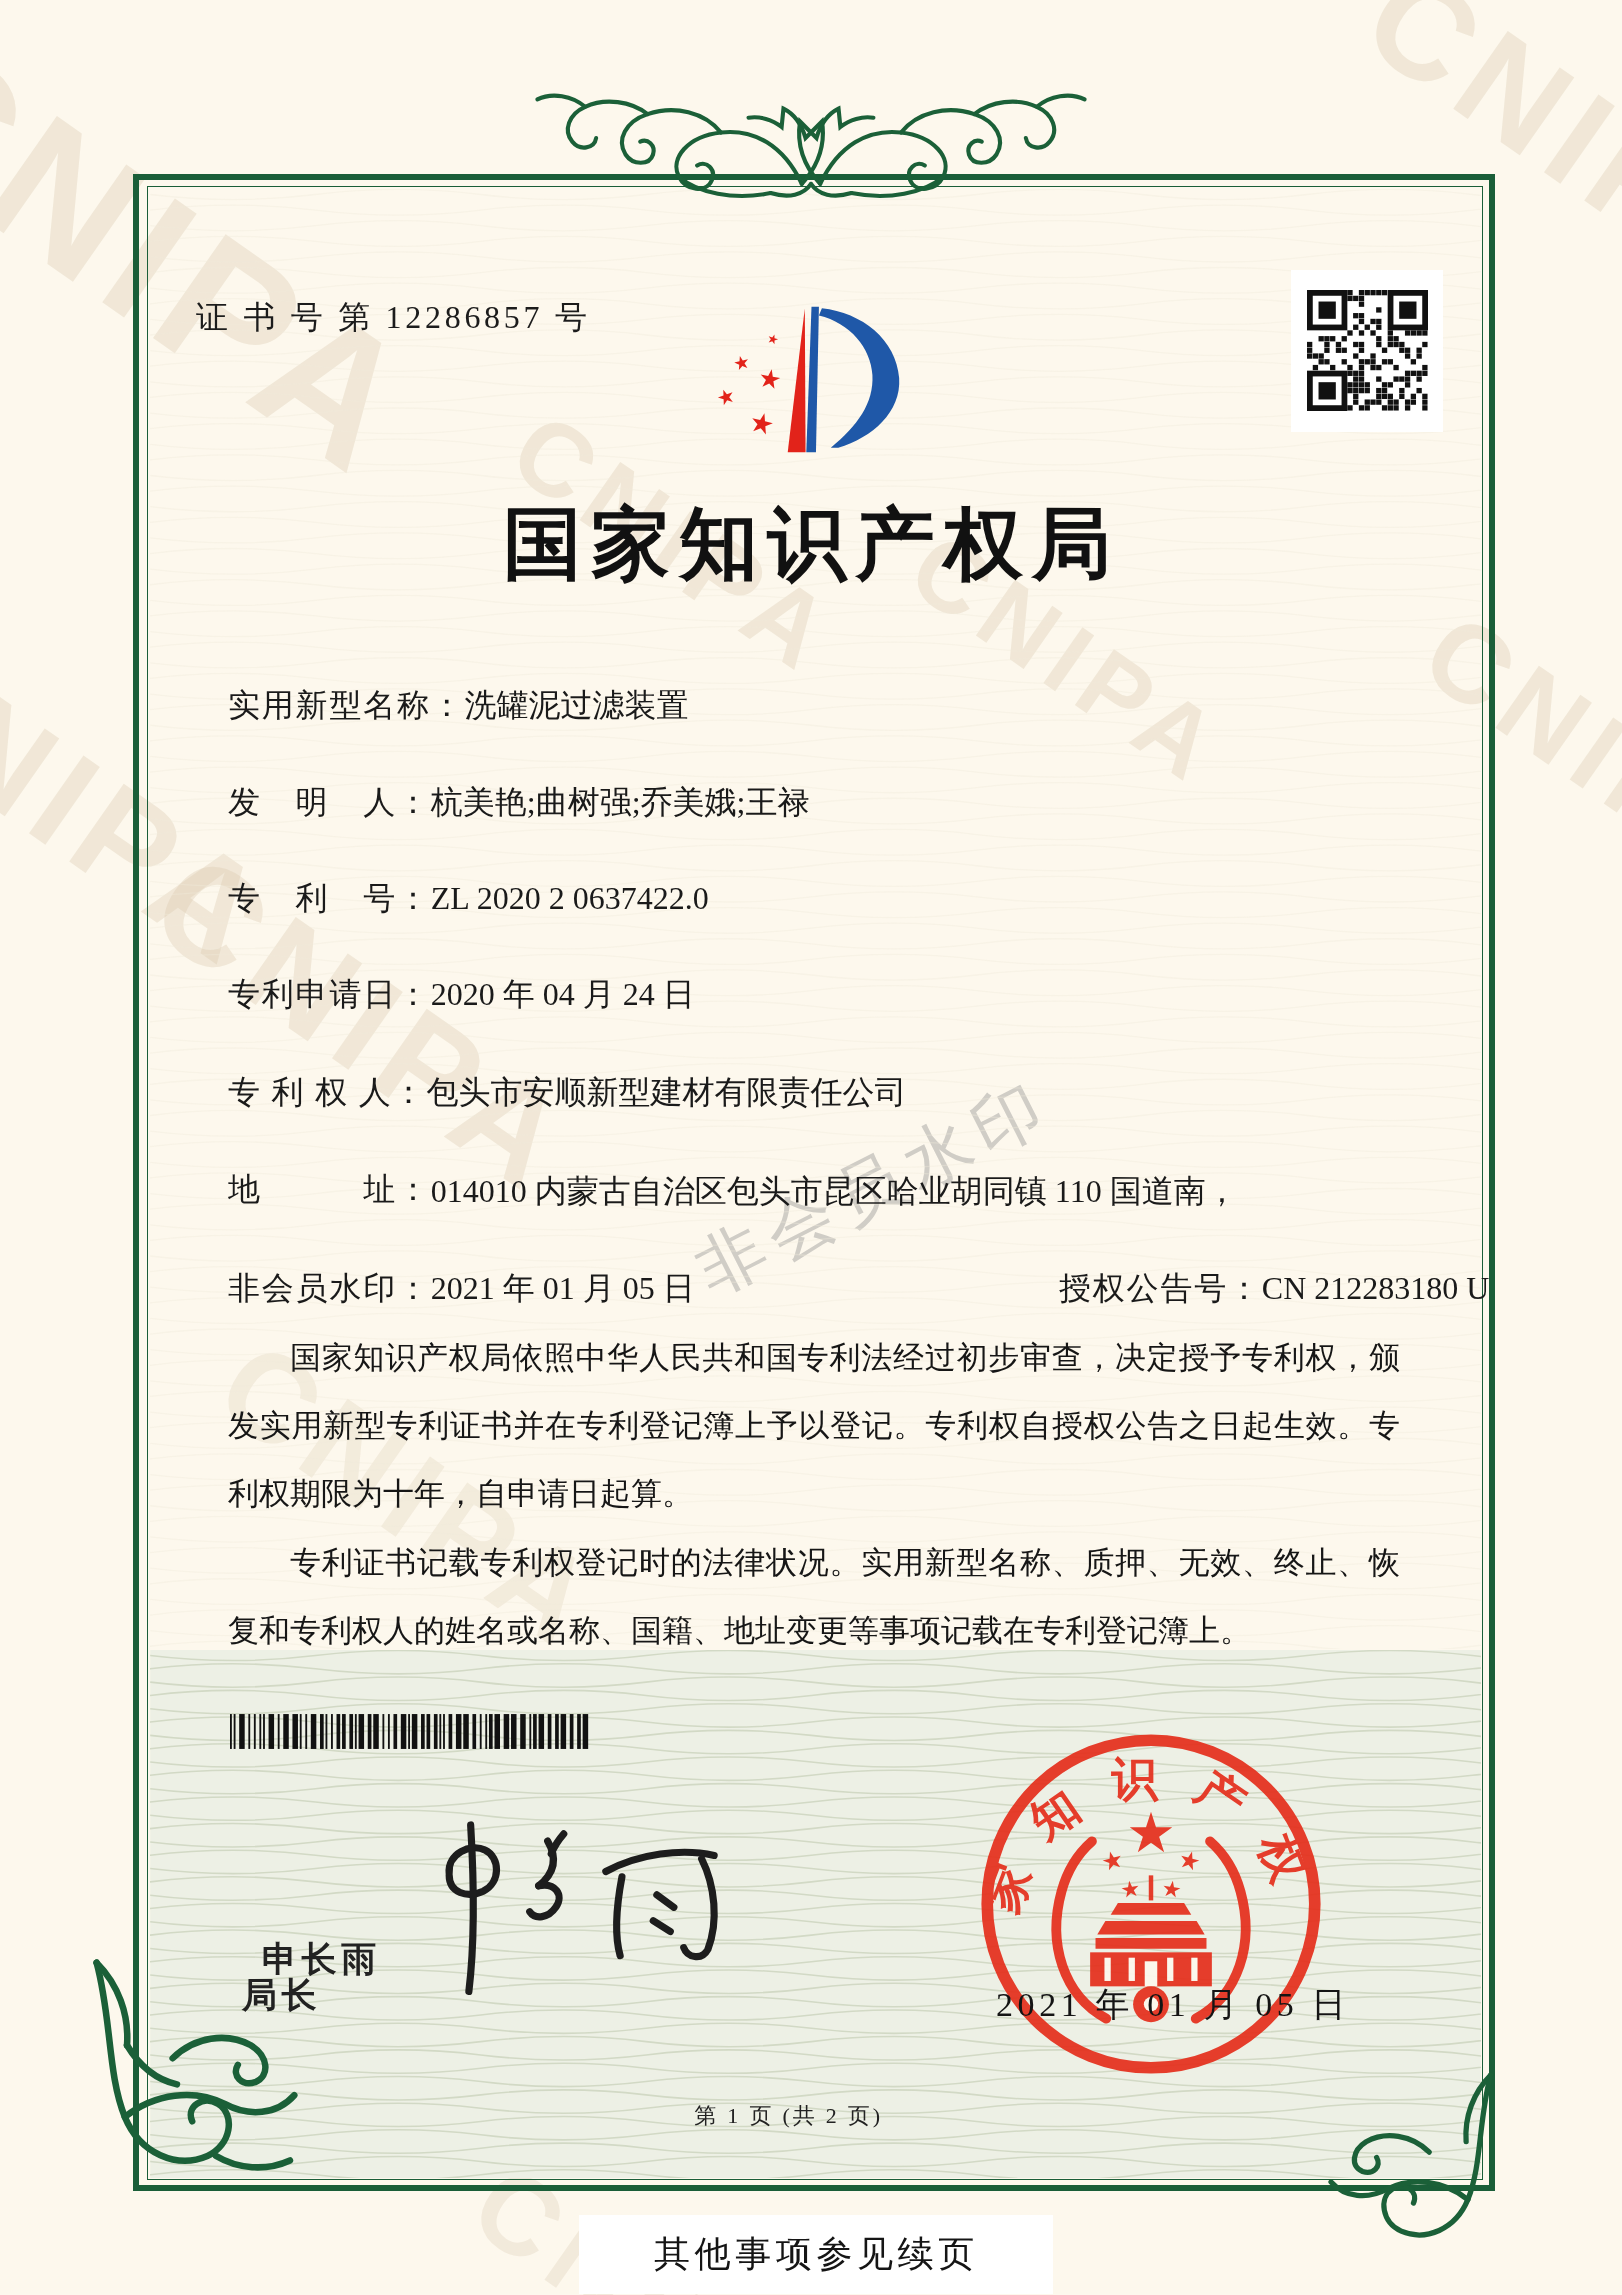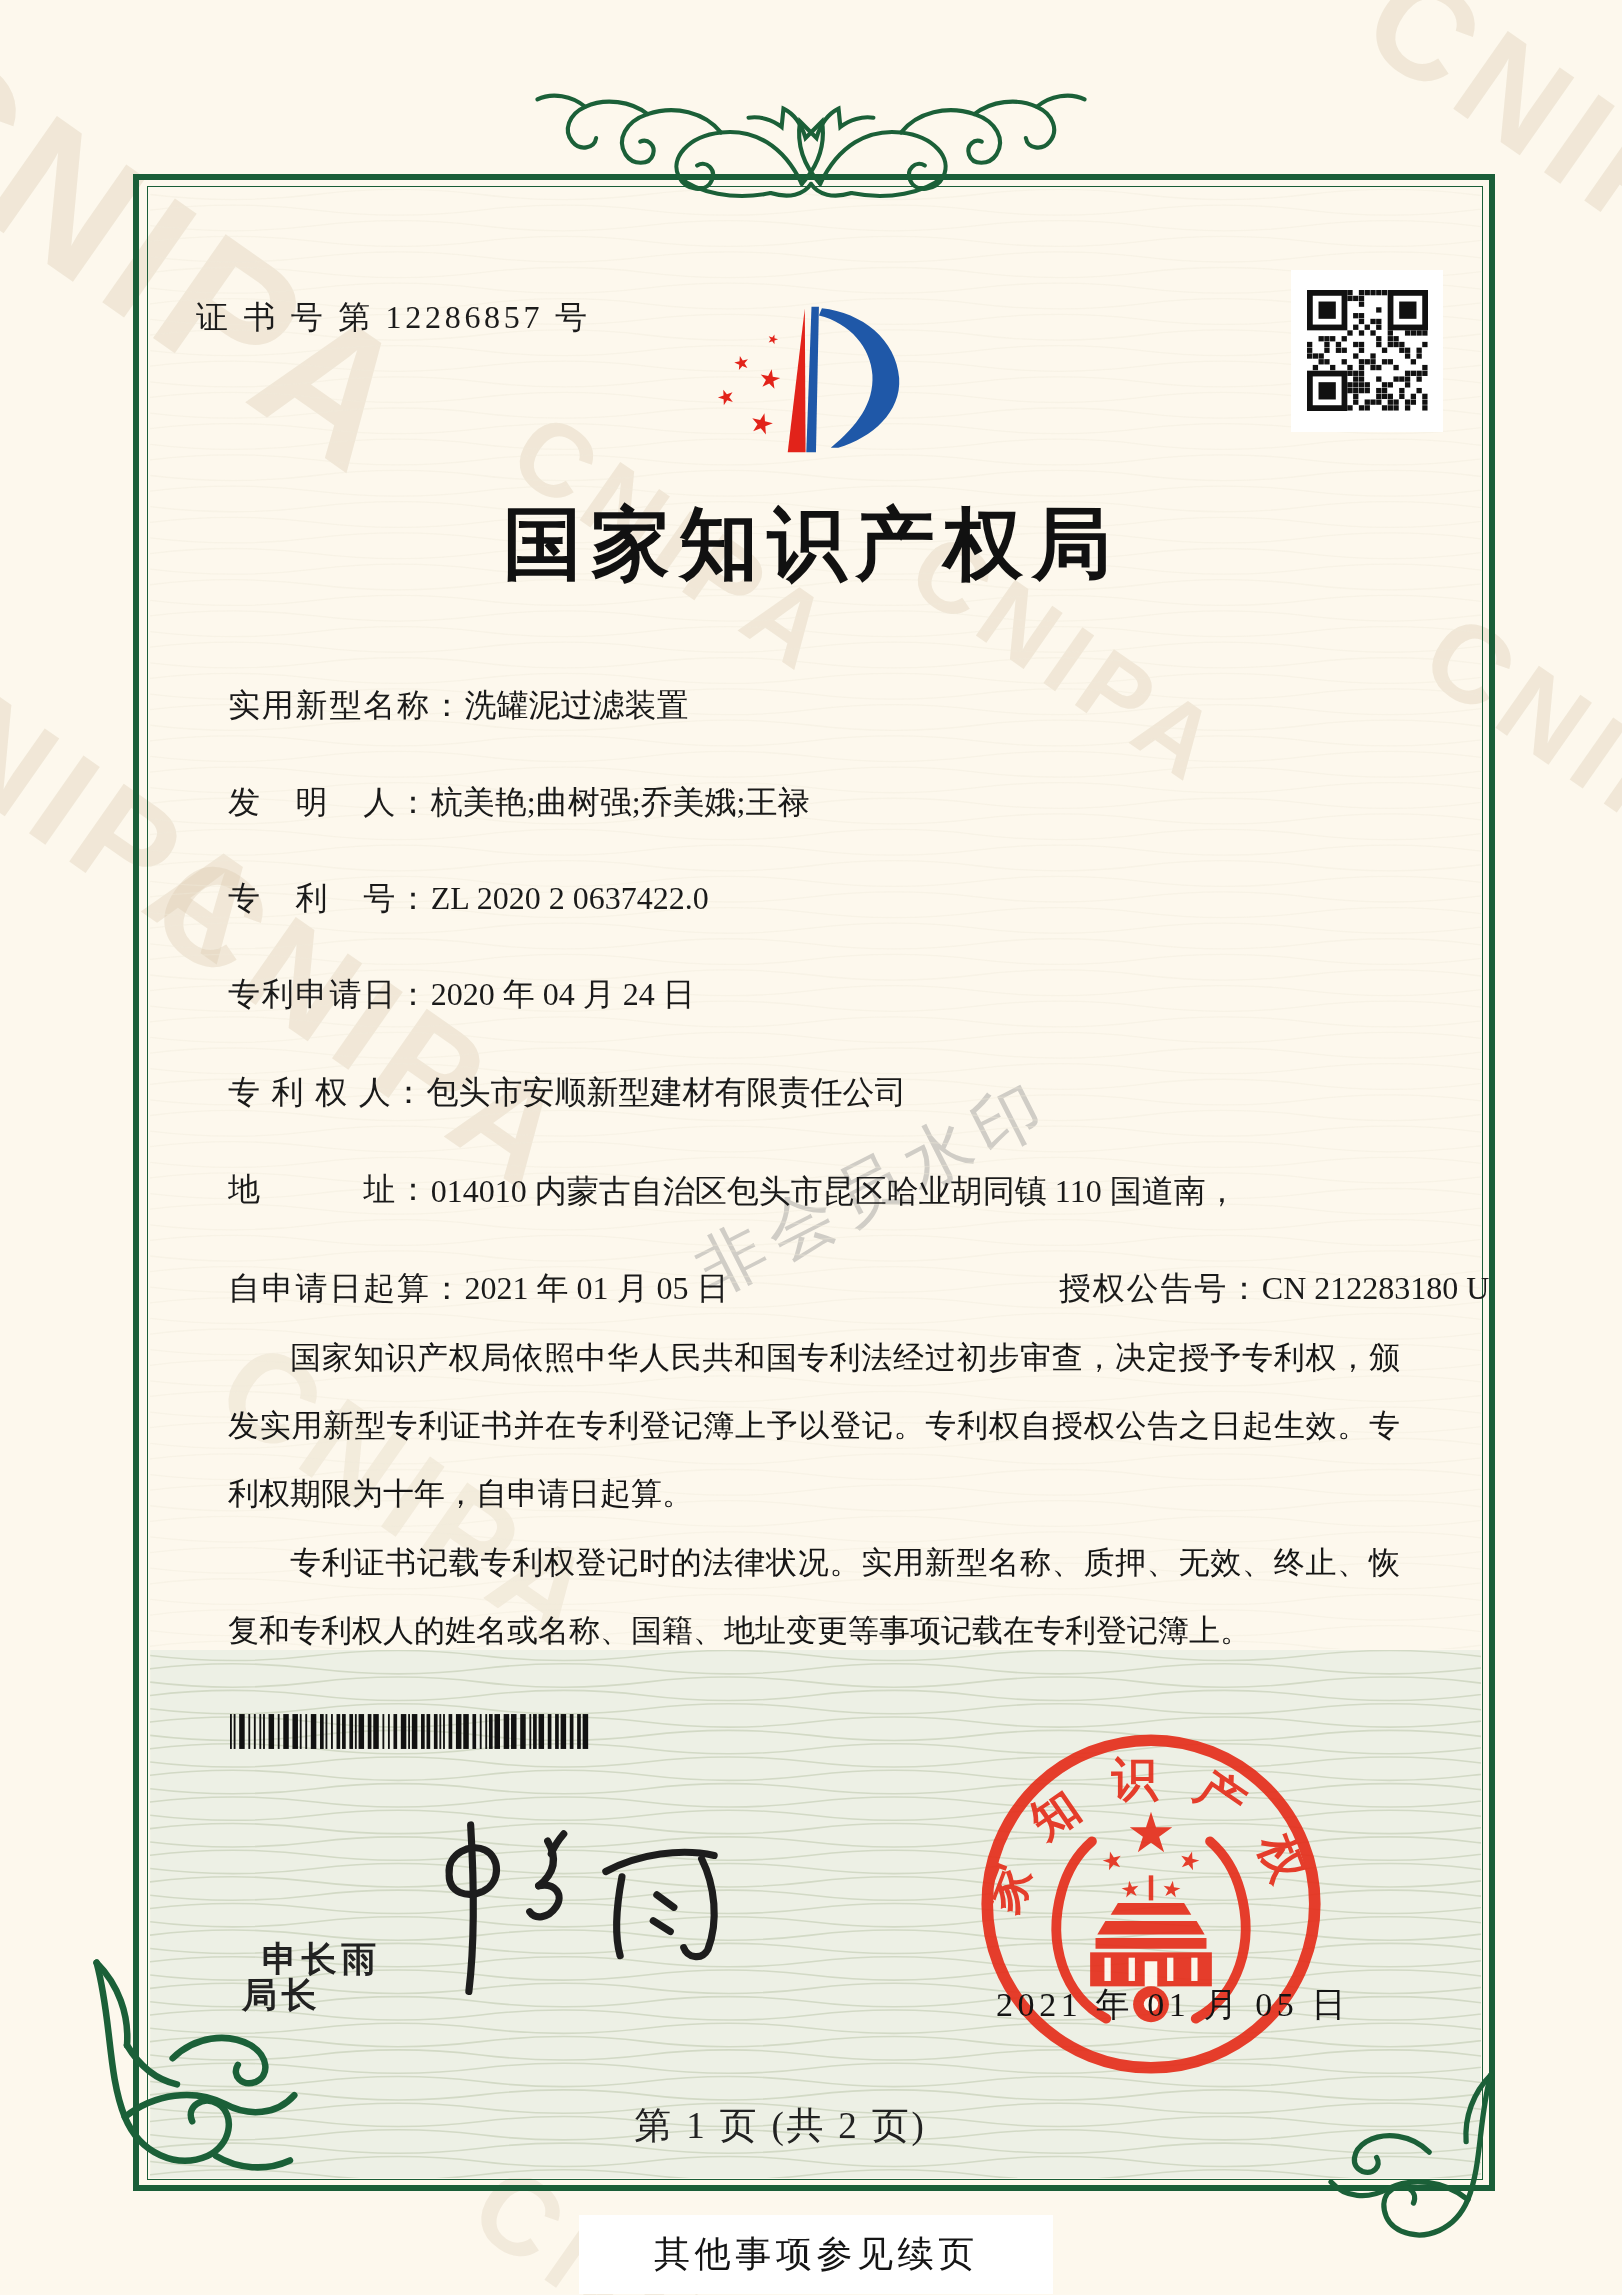--- a/index.html
+++ b/index.html
@@ -27,22 +27,22 @@
   .frow .lab{letter-spacing:1.8px;}
   .addr-val{display:inline-block;white-space:normal;width:1001px;vertical-align:top;line-height:1.44;}
   .grant-right{position:absolute;left:831px;top:0;}
   .bodytext{position:absolute;left:228px;top:1324px;width:1172px;font-size:31px;color:#161616;
       line-height:2.2;text-align:justify;z-index:6;}
   .bodytext p{margin:0;text-indent:2em;}
   .officer{position:absolute;left:242px;font-size:35px;font-family:"Liberation Sans",sans-serif;
       font-weight:600;color:#222;letter-spacing:4.6px;z-index:7;}
   .sealdate{position:absolute;left:996px;top:1982px;width:312px;text-align:center;font-size:34px;
       color:#141414;letter-spacing:4.6px;z-index:9;white-space:nowrap;}
-  .pageno{position:absolute;left:0;top:2101px;width:1561px;text-align:center;font-size:37px;
-      color:#222;letter-spacing:2.8px;z-index:7;}
+  .pageno{position:absolute;left:0;top:2101px;width:1561px;text-align:center;font-size:22px;
+      color:#222;letter-spacing:2.8px;z-index:7;padding-left:8px;}
   .bottom-box{position:absolute;left:579px;top:2215px;width:474px;height:79px;background:#ffffff;z-index:5;}
   .contnote{position:absolute;left:654px;top:2230px;font-size:36px;color:#151515;letter-spacing:4.6px;z-index:6;}
   .qrbox{position:absolute;left:1291px;top:270px;width:152px;height:162px;background:#ffffff;z-index:6;}
   .qrbox svg{position:absolute;left:15.6px;top:20px;}
   .z6{z-index:6;} .z7{z-index:7;} .z8{z-index:8;}
 </style>
 </head>
 <body>
 
 <div class="page">
@@ -417,21 +417,21 @@
   <div class="frow" style="top:973px;">
     <span class="lab">专利申请日：</span><span>2020 年 04 月 24 日</span>
   </div>
   <div class="frow" style="top:1071px;">
     <span class="lab">专 利 权 人：</span><span>包头市安顺新型建材有限责任公司</span>
   </div>
   <div class="frow" style="top:1168px;">
     <span class="lab" style="vertical-align:top;">地　　　址：</span><span class="addr-val"><span>014010 内蒙古自治区包头市昆区哈业胡同镇 110 国道南，</span><br></span>
   </div>
   <div class="frow" style="top:1267px;width:1175px;">
-    <span class="lab">自申请日起算：</span><span>2021 年 01 月 05 日</span>
+    <span class="lab">非会员水印：</span><span>2021 年 01 月 05 日</span>
     <span class="grant-right">
       <span class="lab">授权公告号：</span><span>CN 212283180 U</span>
     </span>
   </div>
 
   <div class="bodytext">
     <p>国家知识产权局依照中华人民共和国专利法经过初步审查，决定授予专利权，颁发实用新型专利证书并在专利登记簿上予以登记。专利权自授权公告之日起生效。专利权期限为十年，自申请日起算。</p>
     <p>专利证书记载专利权登记时的法律状况。实用新型名称、质押、无效、终止、恢复和专利权人的姓名或名称、国籍、地址变更等事项记载在专利登记簿上。</p>
   </div>
 

